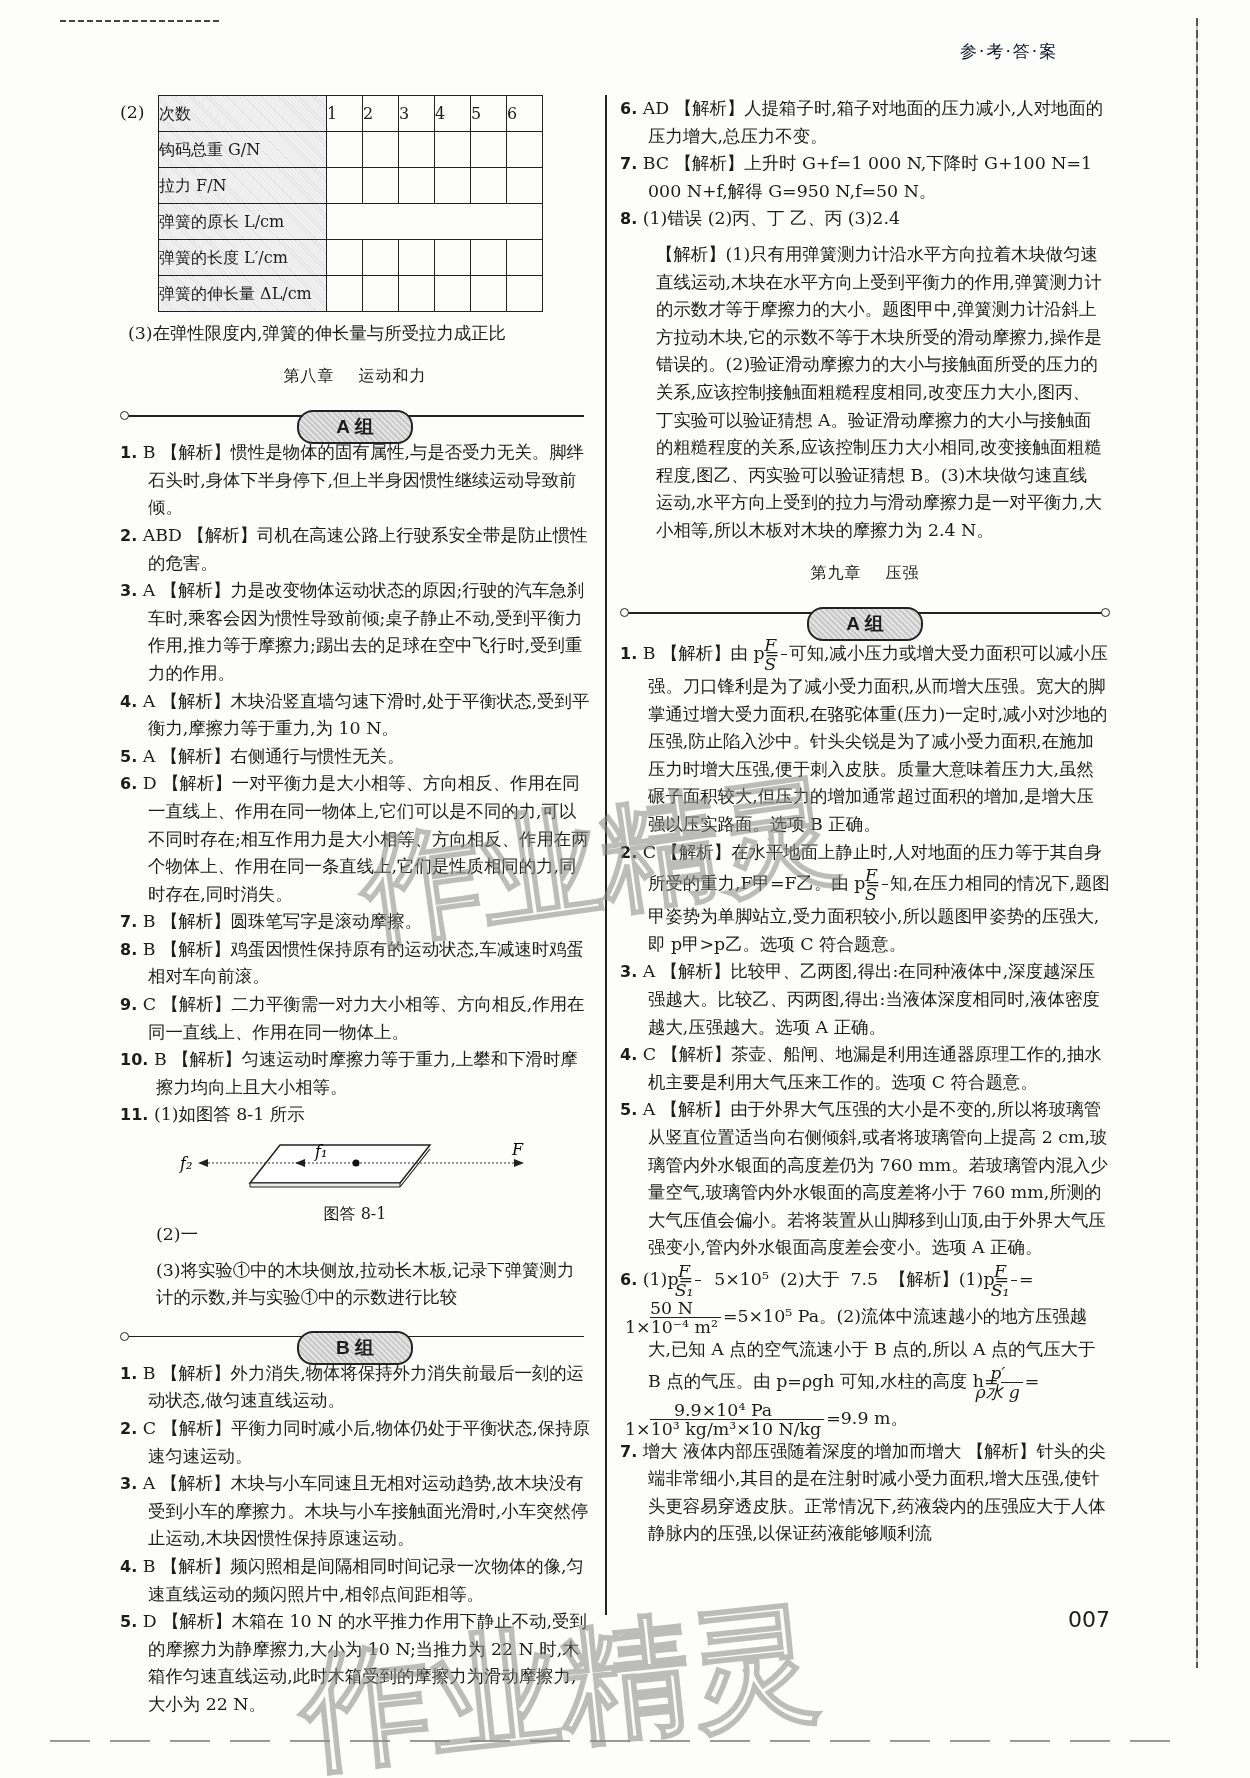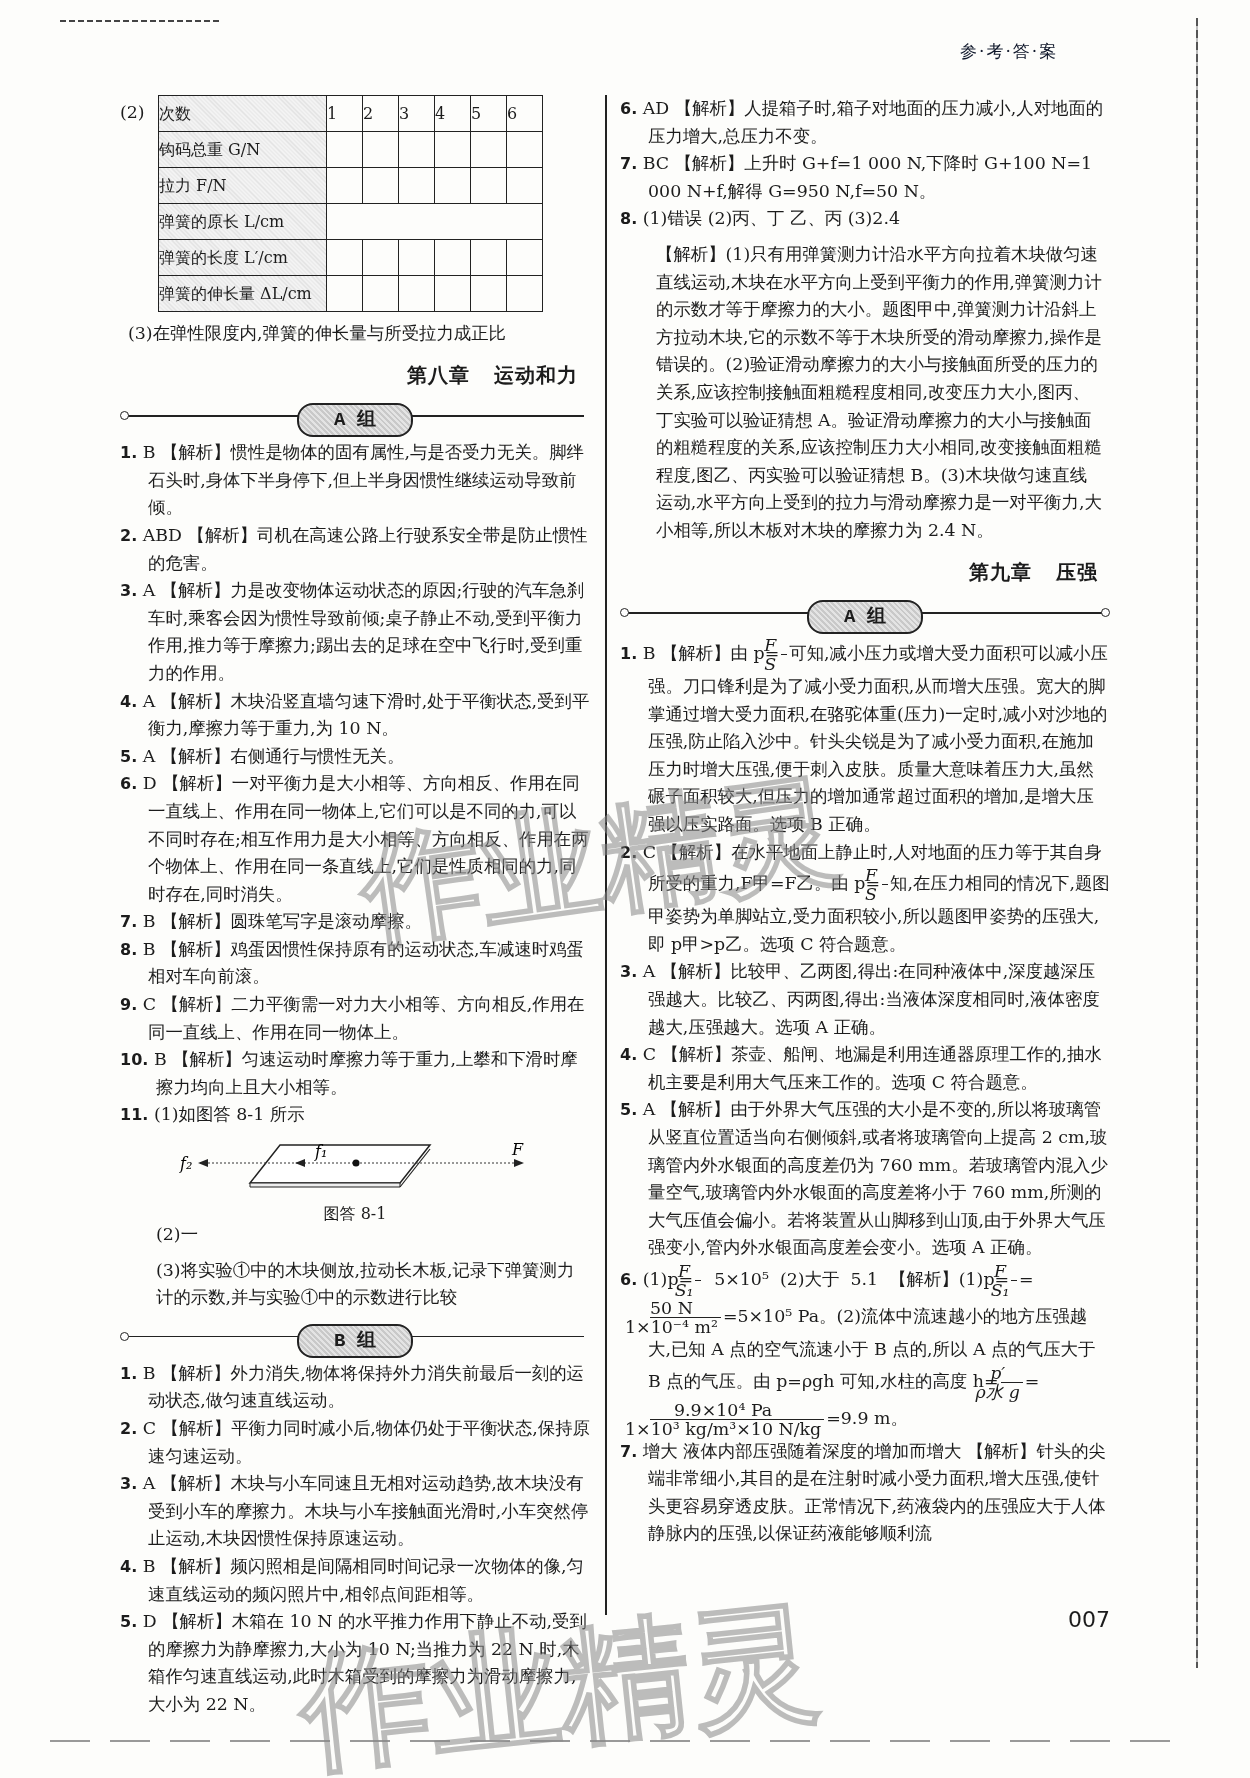--- a/index.html
+++ b/index.html
@@ -11,29 +11,29 @@
   .right-edge{position:absolute;left:1196px;top:18px;width:2px;height:1650px;
               background:repeating-linear-gradient(180deg,#555 0 8px,#bbb 8px 12px);}
   .col-divider{position:absolute;left:605px;top:95px;width:1.5px;height:1520px;background:#222;}
   .col{position:absolute;top:95px;font-size:17.4px;line-height:27.6px;}
   .col-left{left:120px;width:470px;}
   .col-right{left:620px;width:490px;}
   .num{font-family:"DejaVu Sans","Liberation Sans",sans-serif;font-weight:bold;font-size:16px;}
   .item{text-indent:-28px;padding-left:28px;margin:0;}
   .item.wide{text-indent:-36px;padding-left:36px;}
   .sub{padding-left:28px;margin:8px;}
-  .chapter{text-align:right;font-family:"DejaVu Sans","Liberation Sans",sans-serif;font-weight:bold;
-           font-size:20px;margin:14px 0 10px;letter-spacing:1px;}
+  .chapter{text-align:center;font-family:"DejaVu Sans","Liberation Sans",sans-serif;font-weight:normal;
+           font-size:16px;margin:14px 0 10px;letter-spacing:1px;}
   .chapter span{margin:0 12px;}
   .group-bar{position:relative;height:34px;margin:4px 0 6px;}
   .group-bar .line{position:absolute;left:6px;right:6px;top:16px;height:1.5px;background:#222;}
   .group-bar .dot{position:absolute;top:12px;width:7px;height:7px;border:1.5px solid #222;border-radius:50%;background:#fff;}
-  .group-bar .pill{position:absolute;left:50%;top:4px;transform:translateX(-50%);width:112px;height:30px;
+  .group-bar .pill{position:absolute;left:50%;top:11px;transform:translateX(-50%);width:112px;height:30px;
         border:2px solid #222;border-radius:16px;background:repeating-linear-gradient(45deg,#c9c9c9 0 2px,#e4e4e4 2px 4px);
-        text-align:center;font-family:Liberation Mono, monospace;font-weight:bold;font-size:19px;line-height:30px;}
+        text-align:center;font-family:Liberation Sans, sans-serif;font-weight:bold;font-size:19px;line-height:30px;}
   table.spring{border-collapse:collapse;margin-left:38px;font-size:16px;}
   table.spring td{border:1.5px solid #222;height:35px;text-align:left;padding:0;}
   table.spring td.h{width:167px;background:repeating-linear-gradient(45deg,#e0e0e0 0 1px,#f4f4f4 1px 3px);}
   table.spring td.c{width:35px;}
   .tbl-wrap{position:relative;}
   .tbl-label{position:absolute;left:0;top:4px;}
   .frac{display:inline-block;vertical-align:middle;text-align:center;line-height:18px;margin:0 2px;}
   .frac .n{display:block;border-bottom:1.3px solid #222;padding:0 3px;}
   .frac .d{display:block;padding:0 3px;}
   i{font-family:"DejaVu Serif","Liberation Serif",serif;}
@@ -188,21 +188,21 @@
   <p class="item"><span class="num">2.</span> <span>C 【解析】在水平地面上静止时,人对地面的压力等于其自身所受的重力,F甲=F乙。由 p=</span><span class="frac"><i class="n">F</i><i class="d">S</i></span><span>知,在压力相同的情况下,题图甲姿势为单脚站立,受力面积较小,所以题图甲姿势的压强大,即 p甲&gt;p乙。选项 C 符合题意。</span></p>
   <p class="item"><span class="num">3.</span> <span>A 【解析】比较甲、乙两图,得出:在同种液体中,深度越深压强越大。比较乙、丙两图,得出:当液体深度相同时,液体密度越大,压强越大。选项 A 正确。</span></p>
   <p class="item"><span class="num">4.</span> <span>C 【解析】茶壶、船闸、地漏是利用连通器原理工作的,抽水机主要是利用大气压来工作的。选项 C 符合题意。</span></p>
   <p class="item"><span class="num">5.</span> <span>A 【解析】由于外界大气压强的大小是不变的,所以将玻璃管从竖直位置适当向右侧倾斜,或者将玻璃管向上提高 2 cm,玻璃管内外水银面的高度差仍为 760 mm。若玻璃管内混入少量空气,玻璃管内外水银面的高度差将小于 760 mm,所测的大气压值会偏小。若将装置从山脚移到山顶,由于外界大气压强变小,管内外水银面高度差会变小。选项 A 正确。</span></p>
 
   <p class="item">
     <span class="num">6.</span>
     <span>(1)p=</span><span class="frac"><i class="n">F</i><i class="d">S₁</i></span>
     &nbsp;<span>5×10⁵</span>
     &nbsp;<span>(2)大于</span>
-    &nbsp;<span>5.1</span>
+    &nbsp;<span>7.5</span>
     &nbsp;<span>【解析】(1)p=</span><span class="frac"><i class="n">F</i><i class="d">S₁</i></span><span>=</span>
     <span class="frac"><span class="n">50 N</span><span class="d">1×10⁻⁴ m²</span></span><span>=5×10⁵ Pa。</span><span>(2)流体中流速越小的地方压强越大,已知 A 点的空气流速小于 B 点的,所以 A 点的气压大于 B 点的气压。由 p=ρgh 可知,水柱的高度 h=</span><span class="frac"><i class="n">p′</i><i class="d">ρ水 g</i></span>=
     <span class="frac"><span class="n">9.9×10⁴ Pa</span><span class="d">1×10³ kg/m³×10 N/kg</span></span><span>=9.9 m。</span>
   </p>
 
   <p class="item"><span class="num">7.</span> <span>增大 液体内部压强随着深度的增加而增大 【解析】针头的尖端非常细小,其目的是在注射时减小受力面积,增大压强,使针头更容易穿透皮肤。正常情况下,药液袋内的压强应大于人体静脉内的压强,以保证药液能够顺利流</span></p>
 </div>
 
 <div class="pagenum">007</div>
 <div class="bottomline"></div>

